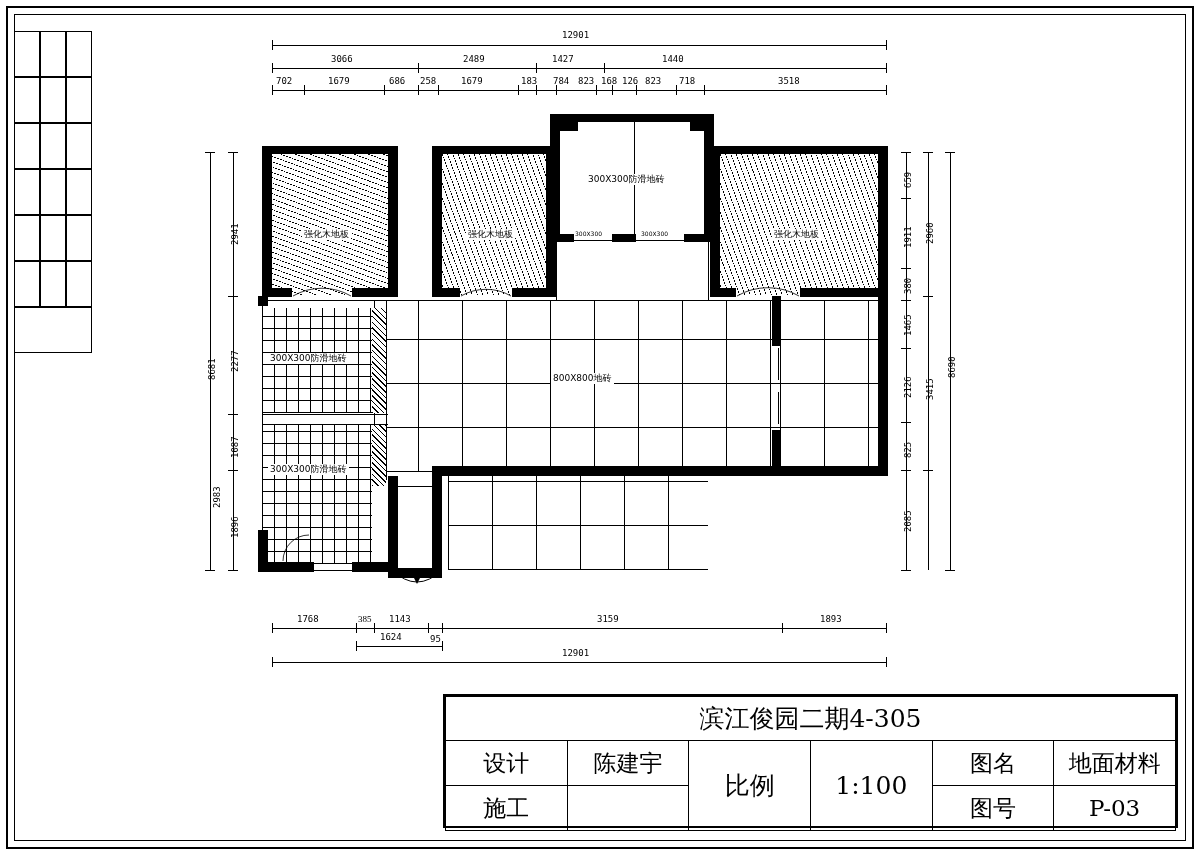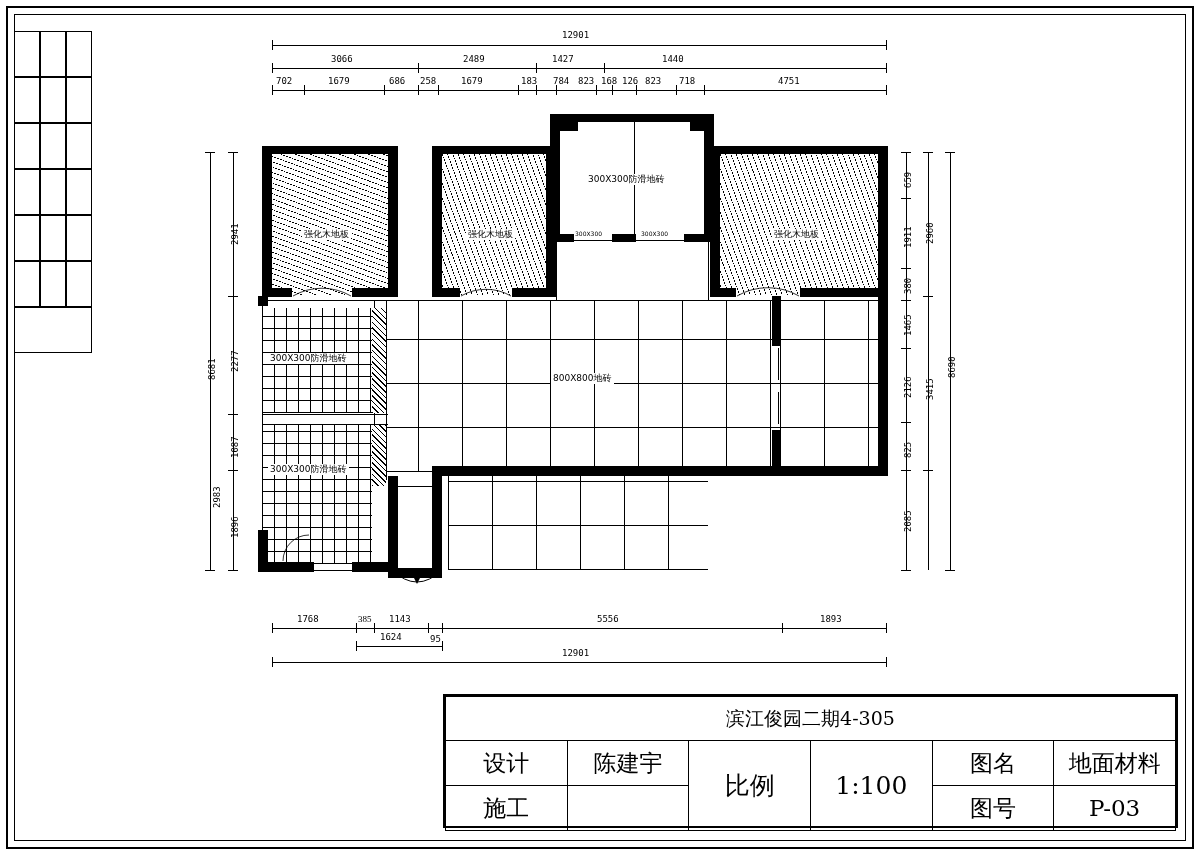--- a/index.html
+++ b/index.html
@@ -33,21 +33,21 @@
   .grid800{background-image:repeating-linear-gradient(0deg,#000 0px,#000 .6px,transparent .6px,transparent 44px),
                             repeating-linear-gradient(90deg,#000 0px,#000 .6px,transparent .6px,transparent 44px);}
   .hatchdense{background-image:repeating-linear-gradient(45deg,#000 0px,#000 1px,transparent 1px,transparent 4px);}
 
   
   #titleblock{position:absolute;left:443px;top:694px;width:735px;height:134px;border:2px solid #000;box-sizing:border-box;background:#fff;}
   #titleblock .tbl{width:100%;height:100%;border-collapse:collapse;table-layout:fixed;}
   #titleblock td{border:1px solid #000;text-align:center;vertical-align:middle;
                  font-family:"DejaVu Serif","Liberation Serif",serif;font-size:23px;color:#000;}
   #titleblock td.big{font-size:25px;}
-  #titleblock td.proj{font-size:19px;}
+  #titleblock td.proj{font-size:25px;}
   .tbrow{height:45px;}
 </style>
 </head>
 <body>
 
 <div id="sheet">
 
   <div class="frame-outer"></div>
   <div class="frame-inner"></div>
 
@@ -221,21 +221,21 @@
     <div class="dim" style="left:389px;top:76px;">686</div>
     <div class="dim" style="left:420px;top:76px;">258</div>
     <div class="dim" style="left:461px;top:76px;">1679</div>
     <div class="dim" style="left:521px;top:76px;">183</div>
     <div class="dim" style="left:553px;top:76px;">784</div>
     <div class="dim" style="left:578px;top:76px;">823</div>
     <div class="dim" style="left:601px;top:76px;">168</div>
     <div class="dim" style="left:622px;top:76px;">126</div>
     <div class="dim" style="left:645px;top:76px;">823</div>
     <div class="dim" style="left:679px;top:76px;">718</div>
-    <div class="dim" style="left:778px;top:76px;">4751</div>
+    <div class="dim" style="left:778px;top:76px;">3518</div>
 
     <div class="ln vl" style="left:210px;top:152px;height:418px;"></div>
     <div class="ln hl" style="left:205px;top:152px;width:10px;"></div>
     <div class="ln hl" style="left:205px;top:570px;width:10px;"></div>
     <div class="dimv" style="left:207px;top:380px;">8681</div>
 
     <div class="ln vl" style="left:233px;top:152px;height:418px;"></div>
     <div class="ln hl" style="left:228px;top:152px;width:10px;"></div>
     <div class="ln hl" style="left:228px;top:296px;width:10px;"></div>
     <div class="ln hl" style="left:228px;top:414px;width:10px;"></div>
@@ -281,21 +281,21 @@
     <div class="ln vl" style="left:356px;top:623px;height:10px;"></div>
     <div class="ln vl" style="left:374px;top:623px;height:10px;"></div>
     <div class="ln vl" style="left:428px;top:623px;height:10px;"></div>
     <div class="ln vl" style="left:442px;top:623px;height:10px;"></div>
     <div class="ln vl" style="left:782px;top:623px;height:10px;"></div>
     <div class="ln vl" style="left:886px;top:623px;height:10px;"></div>
     <div class="dim" style="left:297px;top:614px;">1768</div>
     <div class="dim" style="left:358px;top:614px;font-family:Liberation Serif, serif;">385</div>
     <div class="dim" style="left:389px;top:614px;">1143</div>
     <div class="dim" style="left:430px;top:614px;margin-top:20px;">95</div>
-    <div class="dim" style="left:597px;top:614px;">5556</div>
+    <div class="dim" style="left:597px;top:614px;">3159</div>
     <div class="dim" style="left:820px;top:614px;">1893</div>
 
     <div class="ln hl" style="left:356px;top:646px;width:86px;"></div>
     <div class="ln vl" style="left:356px;top:641px;height:10px;"></div>
     <div class="ln vl" style="left:442px;top:641px;height:10px;"></div>
     <div class="dim" style="left:380px;top:632px;">1624</div>
 
     <div class="ln hl" style="left:272px;top:662px;width:614px;"></div>
     <div class="ln vl" style="left:272px;top:657px;height:10px;"></div>
     <div class="ln vl" style="left:886px;top:657px;height:10px;"></div>

